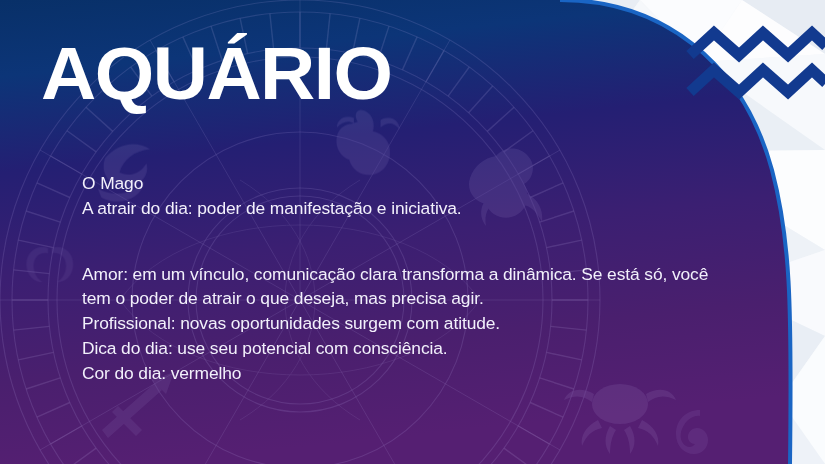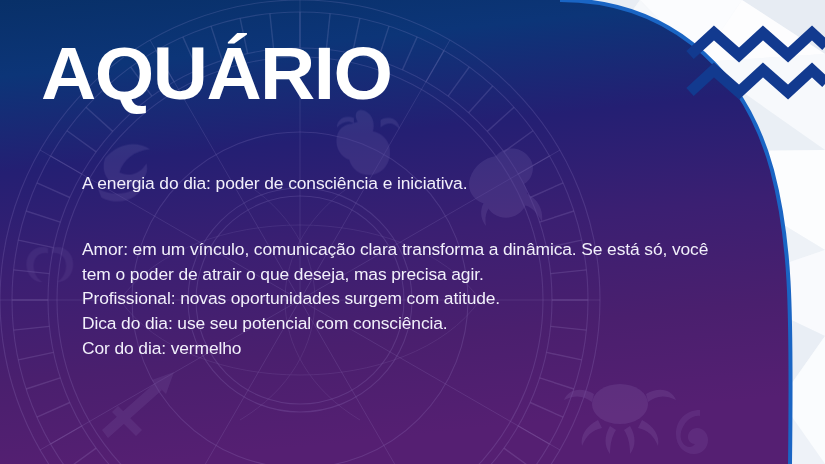--- a/index.html
+++ b/index.html
@@ -276,21 +276,22 @@
         <path d="M120,300 C190,400 410,400 480,300"></path>
         <path d="M240,180 C340,240 340,360 240,420"></path>
         <path d="M360,180 C260,240 260,360 360,420"></path>
       </g>
     </g>
   </svg>
 
   <h1 id="title">AQUÁRIO</h1>
 
   <div id="body-text">
-    <span class="ln">A energia do dia: poder de consciência e iniciativa.</span>
+    <span class="ln">O Mago</span>
+    <span class="ln">A atrair do dia: poder de manifestação e iniciativa.</span>
     <span class="ln wrap">Amor: em um vínculo, comunicação clara transforma a dinâmica. Se está só, você tem o poder de atrair o que deseja, mas precisa agir.</span>
     <span class="ln">Profissional: novas oportunidades surgem com atitude.</span>
     <span class="ln">Dica do dia: use seu potencial com consciência.</span>
     <span class="ln">Cor do dia: vermelho</span>
   </div>
 
   <svg id="glyph-layer" class="layer" viewBox="0 0 825 464">
     <g fill="none" stroke="#123a8f" stroke-width="11" stroke-linecap="butt" stroke-linejoin="miter">
       <polyline points="690,55 714,33 739,55 763,33 788,55 812,33 826,46"></polyline>
       <polyline points="690,92 714,70 739,92 763,70 788,92 812,70 826,83"></polyline>

